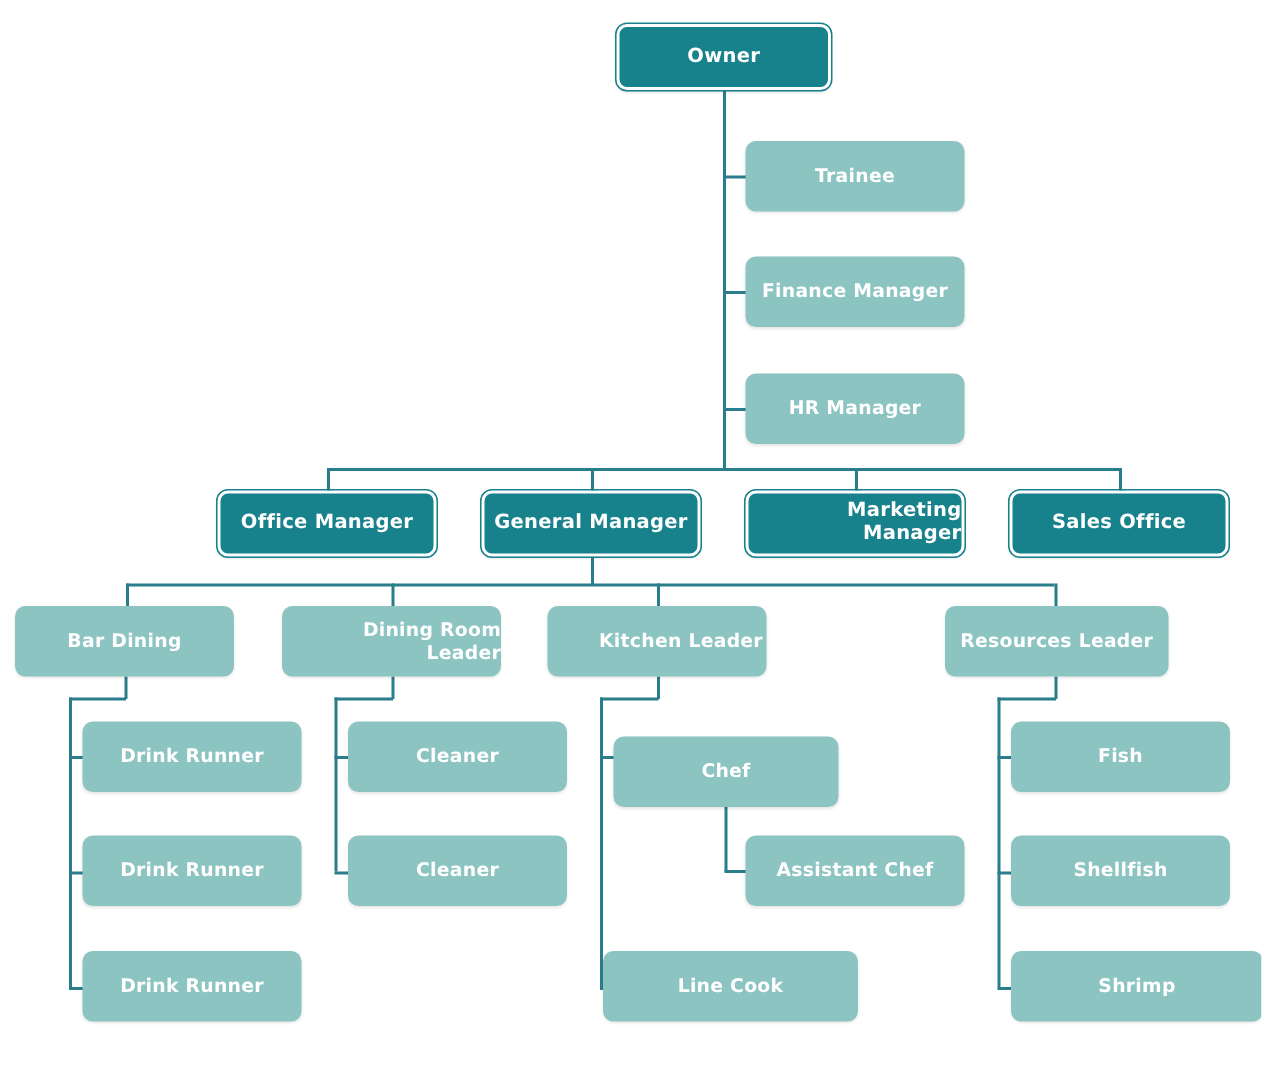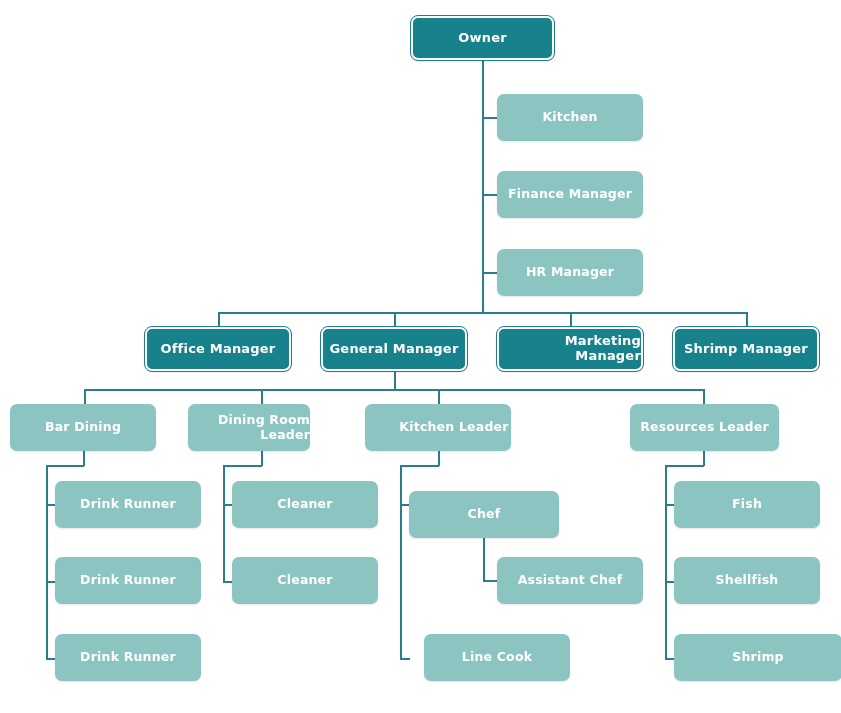--- a/index.html
+++ b/index.html
@@ -93,36 +93,36 @@
       <div class="connector h" style="left: 483px; top: 580px; width: 15px; background: rgb(42, 125, 138);"></div>
       <div class="connector v" style="left: 703px; top: 451px; height: 15px; background: rgb(42, 125, 138);"></div>
       <div class="connector h" style="left: 665px; top: 465px; width: 39px; background: rgb(42, 125, 138);"></div>
       <div class="connector v" style="left: 665px; top: 465px; height: 193px; background: rgb(42, 125, 138);"></div>
       <div class="connector h" style="left: 665px; top: 504px; width: 10px; background: rgb(42, 125, 138);"></div>
       <div class="connector h" style="left: 665px; top: 581px; width: 10px; background: rgb(42, 125, 138);"></div>
       <div class="connector h" style="left: 665px; top: 658px; width: 10px; background: rgb(42, 125, 138);"></div>
     </div>
   <div id="node-layer">
       <div class="node primary" style="left: 411px; top: 16px; width: 143px; height: 44px;">Owner</div>
-      <div class="node secondary" style="left: 497px; top: 94px; width: 146px; height: 47px;">Kitchen</div>
+      <div class="node secondary" style="left: 497px; top: 94px; width: 146px; height: 47px;">Trainee</div>
       <div class="node secondary" style="left: 497px; top: 171px; width: 146px; height: 47px;">Finance Manager</div>
       <div class="node secondary" style="left: 497px; top: 249px; width: 146px; height: 47px;">HR Manager</div>
       <div class="node primary" style="left: 145px; top: 327px; width: 146px; height: 44px;">Office Manager</div>
       <div class="node primary" style="left: 321px; top: 327px; width: 146px; height: 44px;">General Manager</div>
       <div class="node primary" style="left: 497px; top: 327px; width: 146px; height: 44px;">Marketing Manager</div>
-      <div class="node primary" style="left: 673px; top: 327px; width: 146px; height: 44px;">Shrimp Manager</div>
+      <div class="node primary" style="left: 673px; top: 327px; width: 146px; height: 44px;">Sales Office</div>
       <div class="node secondary" style="left: 10px; top: 404px; width: 146px; height: 47px;">Bar Dining</div>
-      <div class="node secondary" style="left: 188px; top: 404px; width: 122px; height: 47px;">Dining Room Leader</div>
+      <div class="node secondary" style="left: 188px; top: 404px; width: 146px; height: 47px;">Dining Room Leader</div>
       <div class="node secondary" style="left: 365px; top: 404px; width: 146px; height: 47px; padding-left: 32px;">Kitchen Leader</div>
       <div class="node secondary" style="left: 630px; top: 404px; width: 149px; height: 47px;">Resources Leader</div>
       <div class="node secondary" style="left: 55px; top: 481px; width: 146px; height: 47px;">Drink Runner</div>
       <div class="node secondary" style="left: 55px; top: 557px; width: 146px; height: 47px;">Drink Runner</div>
       <div class="node secondary" style="left: 55px; top: 634px; width: 146px; height: 47px;">Drink Runner</div>
       <div class="node secondary" style="left: 232px; top: 481px; width: 146px; height: 47px;">Cleaner</div>
       <div class="node secondary" style="left: 232px; top: 557px; width: 146px; height: 47px;">Cleaner</div>
       <div class="node secondary" style="left: 409px; top: 491px; width: 150px; height: 47px;">Chef</div>
       <div class="node secondary" style="left: 497px; top: 557px; width: 146px; height: 47px;">Assistant Chef</div>
-      <div class="node secondary" style="left: 424px; top: 634px; width: 146px; height: 47px;">Line Cook</div>
+      <div class="node secondary" style="left: 402px; top: 634px; width: 170px; height: 47px;">Line Cook</div>
       <div class="node secondary" style="left: 674px; top: 481px; width: 146px; height: 47px;">Fish</div>
       <div class="node secondary" style="left: 674px; top: 557px; width: 146px; height: 47px;">Shellfish</div>
       <div class="node secondary" style="left: 674px; top: 634px; width: 168px; height: 47px;">Shrimp</div>
     </div>
 </div>
 
 </body></html>

